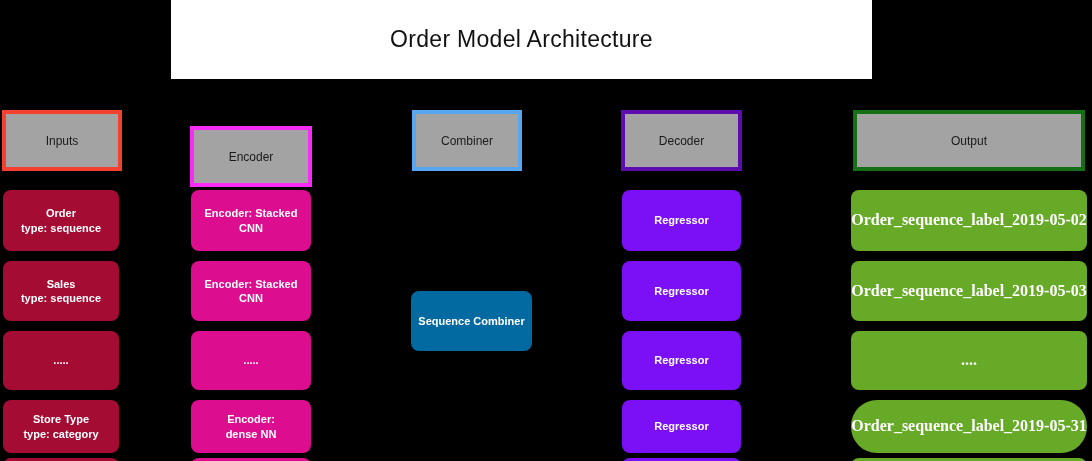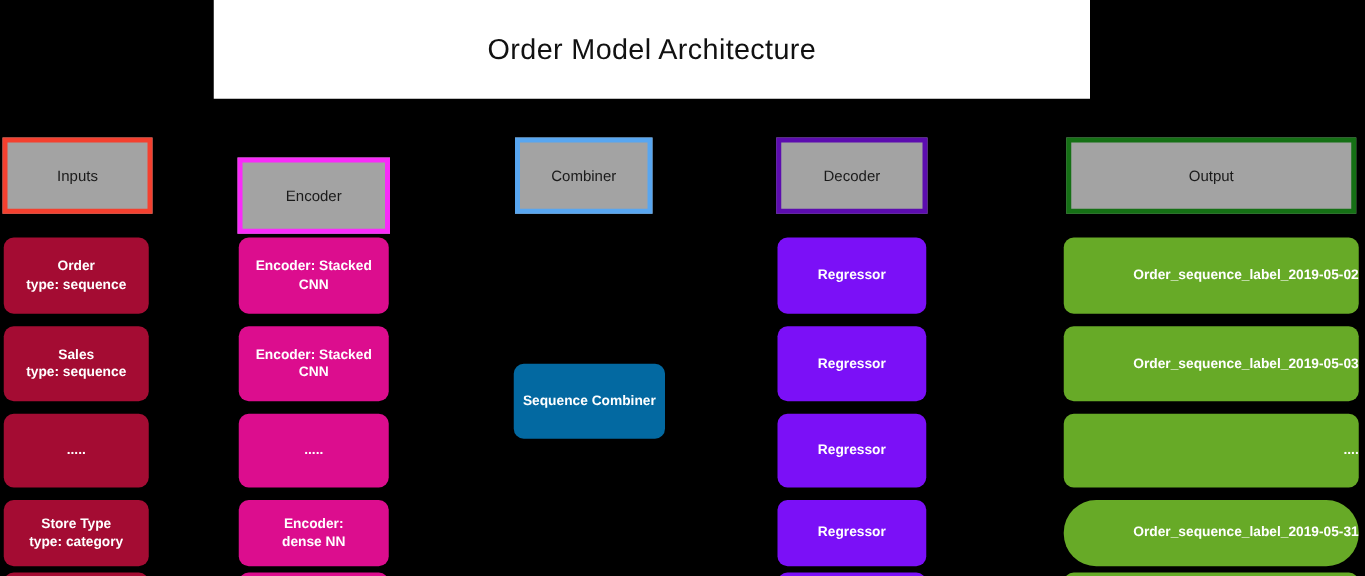--- a/index.html
+++ b/index.html
@@ -50,24 +50,23 @@
     align-items: center;
     justify-content: center;
     text-align: center;
     font-size: 11px;
     font-weight: bold;
     line-height: 14.5px;
     white-space: pre-line;
     color: #fff;
   }
   .node.mono {
-    font-family: Liberation Sans, sans-serif;
-    font-size: 11px;
+    font-family: Liberation Serif, serif;
+    font-size: 16px;
     letter-spacing: 0;
-    justify-content: flex-end;
   }
 </style>
 </head>
 <body>
 
 <div class="canvas">
   <div class="title-bar">
     <div class="title-text">Order Model Architecture</div>
   </div>
   <div id="diagram">

